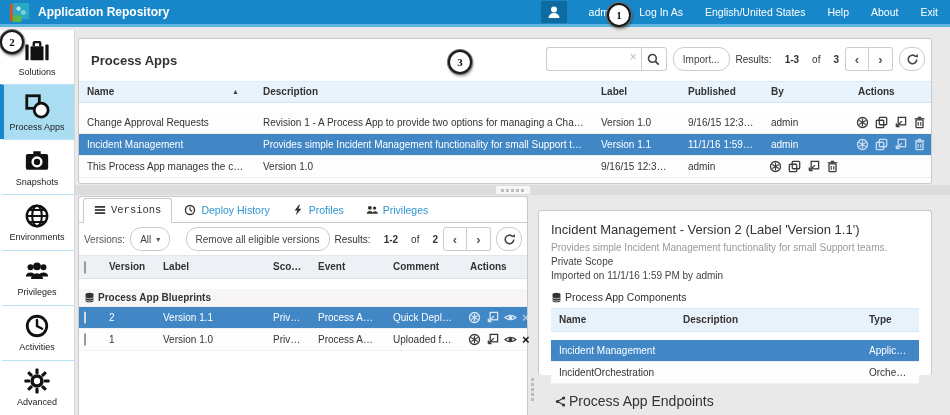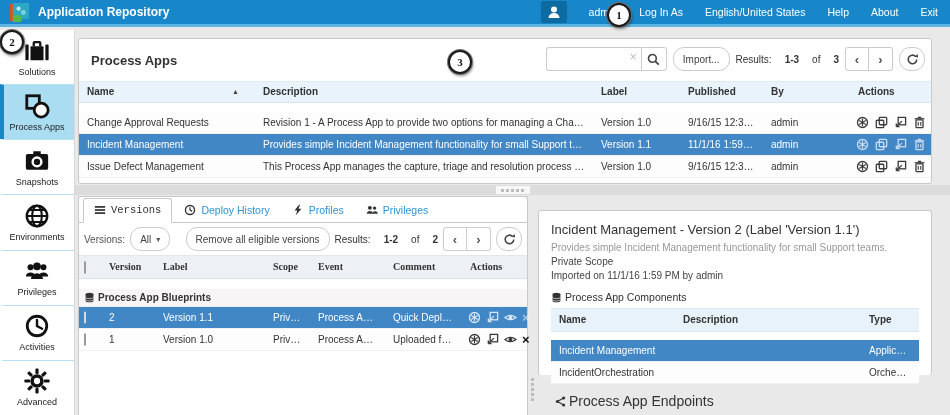--- a/index.html
+++ b/index.html
@@ -83,21 +83,21 @@
   .tabs{display:flex;align-items:flex-end;height:26px;border-bottom:1px solid #c9c9c9;padding-left:4px;gap:2px;box-sizing:border-box;}
   .tab{display:flex;align-items:center;gap:5px;padding:5px 10px 6px;font-size:10.5px;color:#2e95d3;}
   .tab svg{width:12px;height:12px;color:#333;}
   .tab.active{border:1px solid #c9c9c9;border-bottom:1px solid #fff;margin-bottom:-1px;border-radius:3px 3px 0 0;color:#333;background:#fff;font-family:Liberation Mono, monospace;}
   .vp-tools{display:flex;align-items:center;gap:5px;padding:4px 5px;}
   .vp-label{color:#555;}
   .dd-btn{gap:5px;}
   .caret{font-size:8px;color:#555;}
   .remove-btn{margin-left:auto;}
   .v-head,.v-row{display:grid;grid-template-columns:22px 54px 110px 45px 75px 77px 1fr;align-items:center;}
-  .v-head{height:22px;background:#edf1f6;border-top:1px solid #e2e7ed;border-bottom:1px solid #dde3ea;font-family:Liberation Serif, serif;}
+  .v-head{height:22px;background:#edf1f6;border-top:1px solid #e2e7ed;border-bottom:1px solid #dde3ea;}
   .v-head .cell{font-weight:bold;}
   .v-spacer{height:10px;}
   .group-row{height:17px;background:#f7f5f6;display:flex;align-items:center;gap:3px;padding-left:5px;
              font-weight:bold;font-size:10px;border-bottom:1px solid #eee;}
   .group-row svg{width:11px;height:11px;color:#333;}
   .v-row{height:21px;background:#fdfdfe;border-bottom:1px solid #f1f1f1;}
   .v-row.sel{background:#4186c5;}
   .v-row.sel .cell{color:#fff;}
   .v-row .actions-cell{gap:5px;}
   .v-row.sel .actions-cell{color:#d8e7f6;}
@@ -405,21 +405,20 @@
           </svg>
         <svg class="ai">
             <use href="#i-export"></use>
           </svg>
         <svg class="ai">
             <use href="#i-trash"></use>
           </svg>
       </div>
     </div>
     <div class="g-row">
-      <div class="cell">Issue Defect Management</div>
       <div class="cell">This Process App manages the capture, triage and resolution process for software or hard...</div>
       <div class="cell">Version 1.0</div>
       <div class="cell">9/16/15 12:31 PM</div>
       <div class="cell">admin</div>
       <div class="actions-cell">
         <svg class="ai">
             <use href="#i-deploy"></use>
           </svg>
         <svg class="ai">
             <use href="#i-copy"></use>

